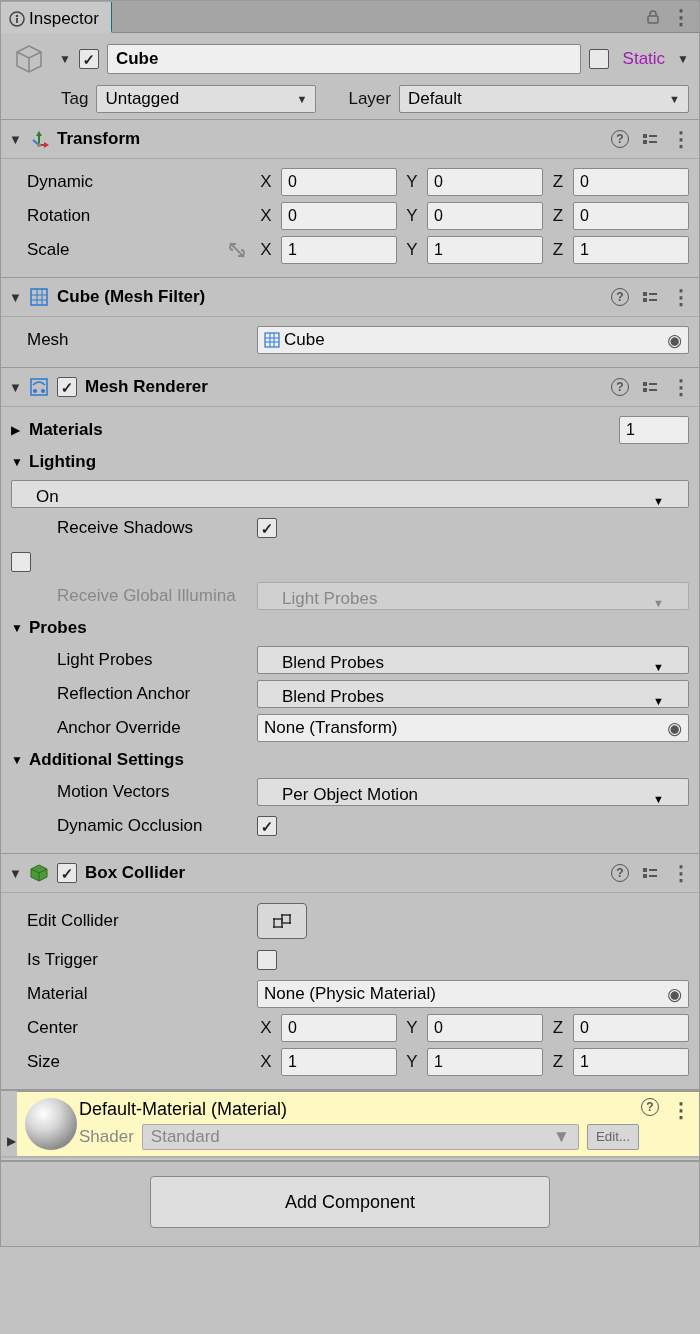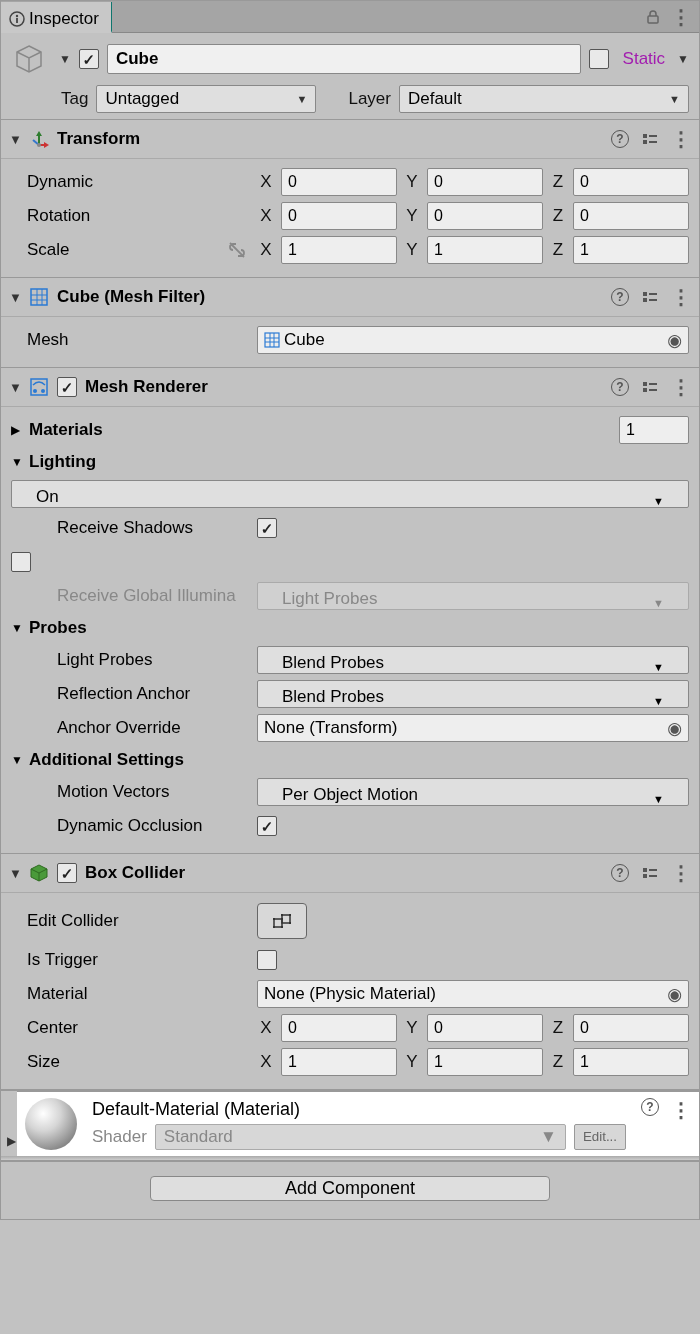--- a/index.html
+++ b/index.html
@@ -36,31 +36,31 @@
   .row .field-label.disabled { color:#888; }
   .num-input, .text-input { background:#eeeeee; border:1px solid #888; border-radius:2px; height:28px; padding:2px 6px; font-size:16px; }
   .xyz-label { width:18px; text-align:center; color:#111; }
   .xyz .num-input { flex:1; width:60px; }
   .obj-field { flex:1; background:#eeeeee; border:1px solid #888; border-radius:2px; height:28px; display:flex; align-items:center; padding:0 6px; gap:4px; }
   .obj-field .target { margin-left:auto; color:#555; font-size:17px; }
   .section-sub { display:flex; align-items:center; height:30px; gap:6px; font-weight:bold; }
   .section-sub .foldout { font-size:12px; width:12px; }
   .link-icon svg { width:20px; height:20px; }
   
-  .material-strip { display:flex; align-items:center; gap:15px; padding:6px 8px; background:#ffffff; border-top:1px solid #999; }
+  .material-strip { display:flex; align-items:center; gap:2px; padding:6px 8px; background:#fef9c3; border-top:1px solid #999; }
   .mat-sphere { width:52px; height:52px; border-radius:50%; background: radial-gradient(circle at 35% 30%, #fff 0%, #d5d5d5 35%, #8a8a8a 75%, #666 100%); }
   .material-strip .mat-col { flex:1; display:flex; flex-direction:column; gap:4px; }
   .shader-row { display:flex; align-items:center; gap:8px; color:#888;justify-content:flex-end; }
   .shader-select { flex:1; background:#d7d7d7; border:1px solid #aaa; border-radius:2px; height:26px; display:flex; align-items:center; padding:0 8px; color:#888; }
   .edit-btn { background:#d7d7d7; border:1px solid #999; border-radius:2px; height:26px; padding:0 8px; color:#666; }
   .mat-fold { position:absolute; left:6px; bottom:8px; font-size:12px; color:#333; }
   .material-wrap { position:relative; padding-left:16px; border-top:2px solid #999; }
   
   .footer { padding: 14px 0 18px 0; border-top:2px solid #999; background:#c2c2c2; display:flex; justify-content:center; }
-  .add-comp-btn { width: 400px; height:25px; background:#dedede; border:1px solid #888; border-radius:4px; font-size:18px; cursor:pointer; }
+  .add-comp-btn { width: 400px; height:52px; background:#dedede; border:1px solid #888; border-radius:4px; font-size:18px; cursor:pointer; }
   .divider { height:4px; background:linear-gradient(#aaa,#ccc); }
   .edit-coll-btn { width:50px; height:36px; background:#d8d8d8; border:1.5px solid #666; border-radius:4px; display:flex; align-items:center; justify-content:center; }
   svg { display:block; }
   .small-sel { background:#dfdfdf; border:1px solid #888; border-radius:2px; height:28px; display:flex; align-items:flex-end; padding:0 24px; flex:1; }
   .small-sel.disabled { background:#d0d0d0; color:#888; border-color:#aaa; }
   .small-sel .sel-arrow { margin-left:auto; font-size:11px; }
   .help-icon { width:18px;height:18px;border:1.5px solid #555;border-radius:50%; display:inline-flex;align-items:center;justify-content:center;font-size:12px;font-weight:bold;color:#555; }
   .preset-icon svg, .menu-dots { color:#555; }
   .menu-dots { font-size:20px; font-weight:bold; }
   .mat-count-input { width:70px; }

